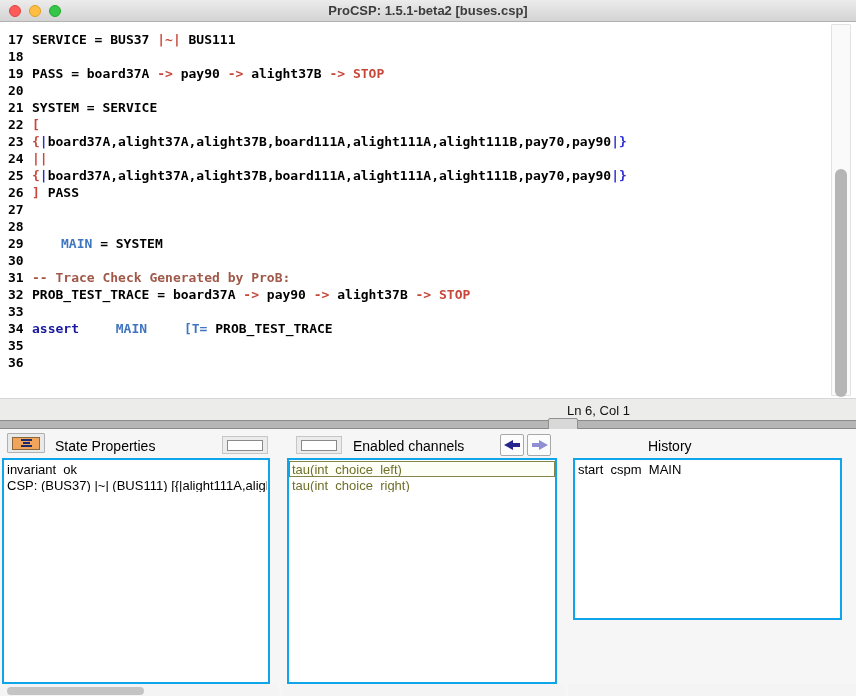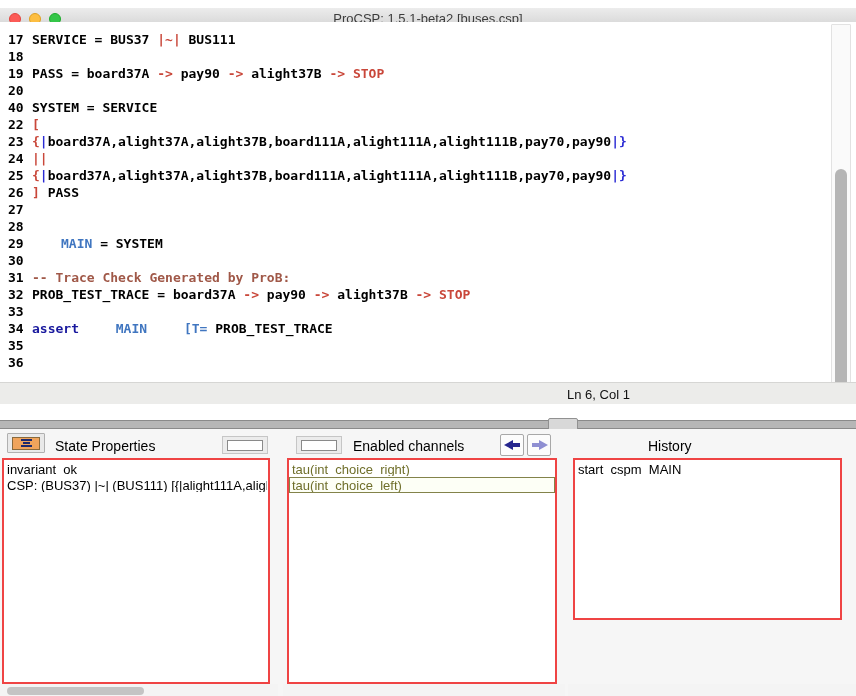--- a/index.html
+++ b/index.html
@@ -4,23 +4,24 @@
 <style>
   html,body{margin:0;padding:0;background:#ffffff;}
   *{box-sizing:border-box;}
   .window{
     position:relative;width:856px;height:696px;overflow:hidden;
     background:#ffffff;font-family:"Liberation Sans",sans-serif;
     -webkit-user-select:none;user-select:none;
   }
   
   .titlebar{
-    position:absolute;left:0;top:8px;width:856px;height:22px;
+    position:absolute;left:0;top:0;width:856px;height:22px;
     background:linear-gradient(#ececec,#d3d3d3);
     border-bottom:1px solid #b1b1b1;
+    font-weight:bold;
   }
   .traffic{position:absolute;left:9px;top:5px;display:flex;gap:8px;}
   .tl{width:12px;height:12px;border-radius:50%;display:inline-block;}
   .tl.red{background:#fc5b57;border:1px solid #e2463f;}
   .tl.yellow{background:#fdbe41;border:1px solid #dfa023;}
   .tl.green{background:#35c649;border:1px solid #1eac2c;}
   .title{
     position:absolute;left:0;right:0;top:3px;text-align:center;
     font-size:13px;color:#3c3c3c;
   }
@@ -36,21 +37,21 @@
   .tk-lb{color:#4076c0;padding-left:29px;}
   .tk-nb{color:#19199e;text-align:center;}
   .tk-cm{color:#a05848;}
   .vscroll{
     position:absolute;right:5px;top:2px;width:20px;height:372px;
     background:#fafafa;border:1px solid #e2e2e2;border-radius:1px;
   }
   .vthumb{position:absolute;left:3px;top:144px;width:12px;height:228px;background:#b5b5b5;border-radius:6px;}
   
   .statusbar{
-    position:absolute;left:0;top:382px;width:856px;height:22px;
+    position:absolute;left:0;top:398px;width:856px;height:22px;
     background:#ececea;border-top:1px solid #d6d6d4;
   }
   .pos{position:absolute;left:567px;top:4px;font-size:13px;color:#111;}
   
   .sash{
     position:absolute;left:0;top:420px;width:856px;height:9px;
     background:#b6b6b6;border-top:1px solid #8a8a8a;border-bottom:1px solid #8a8a8a;
   }
   .sash-handle{
     position:absolute;left:548px;top:-3px;width:30px;height:13px;
@@ -87,21 +88,21 @@
   .arr{position:relative;width:17px;height:10px;display:inline-block;}
   .arr .stem{position:absolute;top:3px;width:9px;height:4px;background:currentColor;}
   .arr .head{position:absolute;top:0;width:0;height:0;border-top:5px solid transparent;border-bottom:5px solid transparent;}
   .arr.left .stem{right:1px;}
   .arr.left .head{left:0;border-right:9px solid currentColor;}
   .arr.right .stem{left:1px;}
   .arr.right .head{right:0;border-left:9px solid currentColor;}
   .c-navy{color:#26268e;}
   .c-peri{color:#8f8fd2;}
   .listbox{
-    position:absolute;top:29px;background:#ffffff;border:2px solid #ef4444;
+    position:absolute;top:29px;background:#ffffff;border:2px solid #0ea5e9;
     overflow:hidden;padding:1px 0 3px 0;
   }
   .lrow{
     height:16px;line-height:15px;padding-left:2px;white-space:pre;overflow:hidden;
     font-size:13px;color:#000;border:1px solid transparent;
   }
   .lrow.channel{color:#6f6f2a;}
   .lrow.focused{border:1px solid #83834a;background:#fdfff6;}
   .hstrip{position:absolute;top:255px;height:12px;background:#f4f4f4;}
   .hthumb{position:absolute;left:7px;top:3px;width:137px;height:8px;background:#c4c4c4;border-radius:4px;}
@@ -119,21 +120,21 @@
     </div>
     <div class="title">ProCSP: 1.5.1-beta2 [buses.csp]</div>
   </div>
 
   <div class="editor">
     <div id="code">
         <div class="cl"><span class="ln">17</span><span class="tk-k">SERVICE = BUS37 </span><span class="tk-r">|~|</span><span class="tk-k"> BUS111</span></div>
         <div class="cl"><span class="ln">18</span></div>
         <div class="cl"><span class="ln">19</span><span class="tk-k">PASS = board37A </span><span class="tk-r">-&gt;</span><span class="tk-k"> pay90 </span><span class="tk-r">-&gt;</span><span class="tk-k"> alight37B </span><span class="tk-r">-&gt;</span><span class="tk-k"> </span><span class="tk-r">STOP</span></div>
         <div class="cl"><span class="ln">20</span></div>
-        <div class="cl"><span class="ln">40</span><span class="tk-k">SYSTEM = SERVICE</span></div>
+        <div class="cl"><span class="ln">21</span><span class="tk-k">SYSTEM = SERVICE</span></div>
         <div class="cl"><span class="ln">22</span><span class="tk-r">[</span></div>
         <div class="cl"><span class="ln">23</span><span class="tk-r">{</span><span class="tk-b">|</span><span class="tk-k">board37A,alight37A,alight37B,board111A,alight111A,alight111B,pay70,pay90</span><span class="tk-b">|}</span></div>
         <div class="cl"><span class="ln">24</span><span class="tk-r">||</span></div>
         <div class="cl"><span class="ln">25</span><span class="tk-r">{</span><span class="tk-b">|</span><span class="tk-k">board37A,alight37A,alight37B,board111A,alight111A,alight111B,pay70,pay90</span><span class="tk-b">|}</span></div>
         <div class="cl"><span class="ln">26</span><span class="tk-r">]</span><span class="tk-k"> PASS</span></div>
         <div class="cl"><span class="ln">27</span></div>
         <div class="cl"><span class="ln">28</span></div>
         <div class="cl"><span class="ln">29</span><span class="tk-lb">MAIN</span><span class="tk-k"> = SYSTEM</span></div>
         <div class="cl"><span class="ln">30</span></div>
         <div class="cl"><span class="ln">31</span><span class="tk-cm">-- Trace Check Generated by ProB:</span></div>
@@ -185,22 +186,22 @@
           <span class="stem"></span>
       </span>
     </div>
     <div class="arrow-btn" style="left:527px;">
       <span class="arr right c-peri">
         <span class="head"></span>
           <span class="stem"></span>
       </span>
     </div>
     <div class="listbox" style="left:287px;width:270px;height:226px;" id="list-channels">
+        <div class="lrow channel focused">tau(int_choice_left)</div>
         <div class="lrow channel">tau(int_choice_right)</div>
-        <div class="lrow channel focused">tau(int_choice_left)</div>
       </div>
     <div class="hstrip" style="left:283px;width:282px;"></div>
 
     <div class="hdr-label" style="left:648px;text-align:right;">History</div>
     <div class="listbox" style="left:573px;width:269px;height:162px;" id="list-history">
         <div class="lrow plain">start_cspm_MAIN</div>
       </div>
     <div class="hstrip" style="left:568px;width:288px;"></div>
 
   </div>

